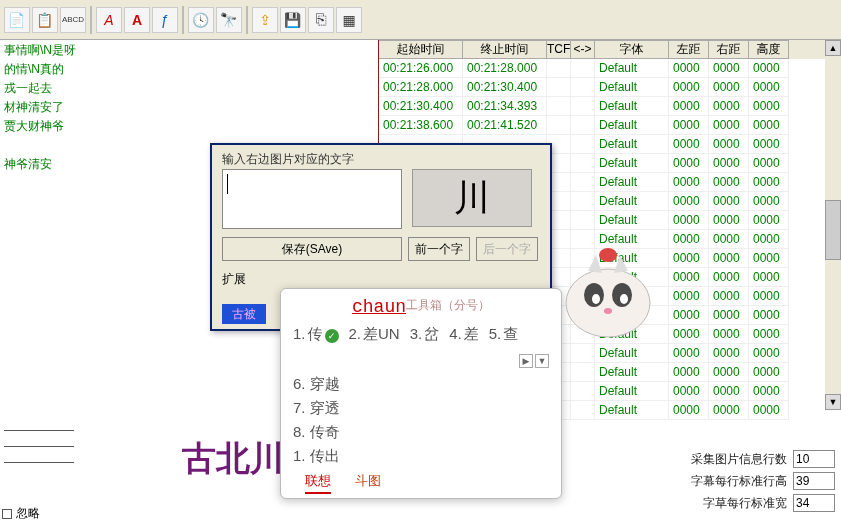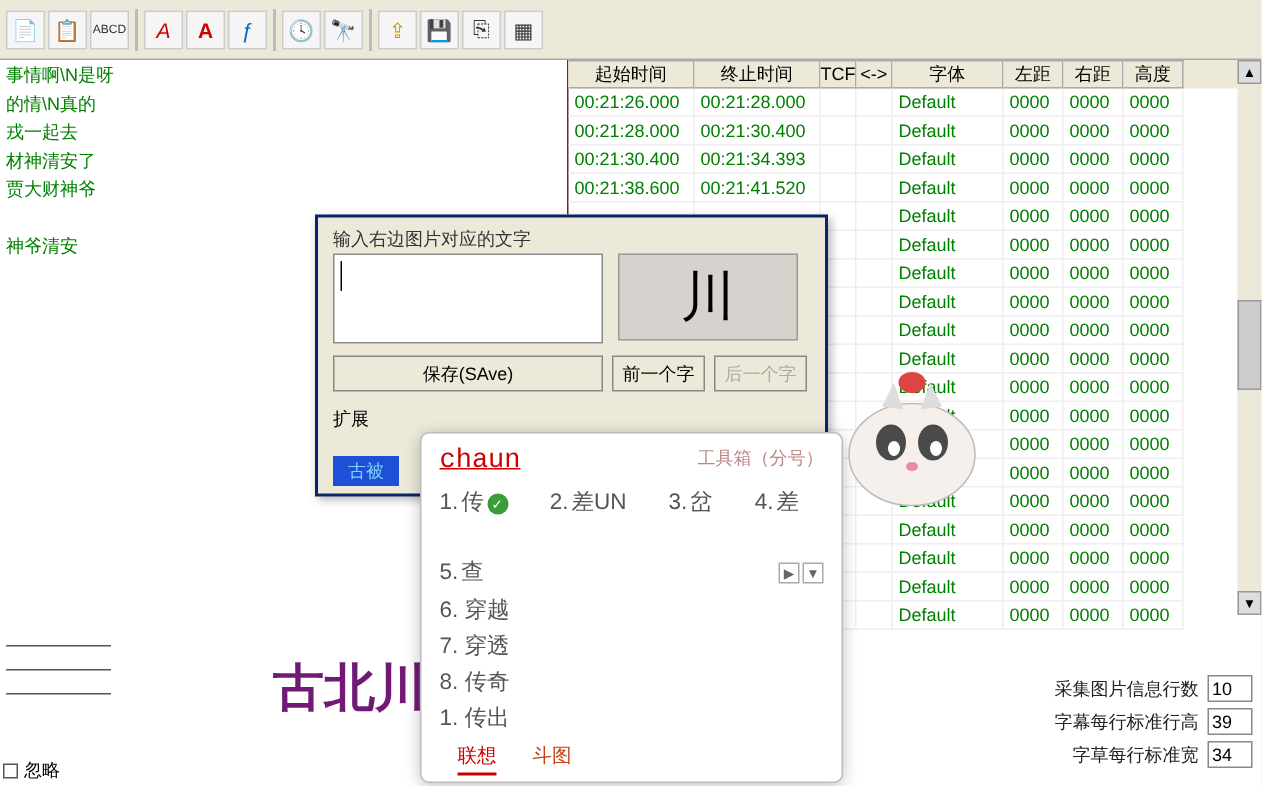--- a/index.html
+++ b/index.html
@@ -30,43 +30,43 @@
 .char-input{width:180px;height:60px;border:1px solid #888;background:#fff;padding:4px;font-size:18px;}
 .char-input .caret{border-left:1px solid #000;height:20px;display:inline-block;}
 .char-glyph{width:120px;height:58px;background:#d6d3ce;border:1px solid #999;display:flex;align-items:center;justify-content:center;font-size:36px;font-family:"KaiTi","SimSun";}
 .dialog-btns{display:flex;gap:6px;}
 .dlg-btn{height:24px;border:1px solid #888;background:#ece9d8;font-size:12px;flex:0 0 auto;}
 .dlg-btn.save{width:180px;}
 .dlg-btn.prev{width:62px;}
 .dlg-btn.next{width:62px;color:#aaa;}
 .dialog-foot{margin-top:10px;display:flex;align-items:center;gap:6px;}
 .ime{position:absolute;left:280px;top:288px;width:282px;background:#fff;border:1px solid #bbb;border-radius:6px;box-shadow:0 2px 10px rgba(0,0,0,0.25);z-index:100;padding:8px 12px 4px;}
-.ime-head{display:flex;justify-content:space-between;margin-bottom:8px;}
+.ime-head{display:flex;justify-content:center;margin-bottom:8px;}
 .ime-input{color:#c00;font-size:18px;font-family:"Courier New";text-decoration:underline;}
 .ime-tool{color:#b88;font-size:12px;}
-.ime-cands{display:flex;gap:28px;align-items:center;flex-wrap:wrap;font-size:15px;color:#555;}
+.ime-cands{display:flex;gap:10px;align-items:center;flex-wrap:wrap;font-size:15px;color:#555;}
 .ime-cands span{white-space:nowrap;}
 .ime-cands .num{margin-right:2px;}
 .ime-cands .check{display:inline-flex;width:14px;height:14px;border-radius:50%;background:#3a9d3a;color:#fff;font-size:9px;align-items:center;justify-content:center;margin-left:2px;}
 .ime-nav{display:inline-flex;gap:2px;margin-left:auto;}
 .ime-nav div{width:14px;height:14px;border:1px solid #aaa;font-size:9px;text-align:center;line-height:12px;color:#666;}
 .ime-list{margin-top:4px;}
 .ime-list div{font-size:15px;color:#555;height:24px;line-height:24px;}
 .ime-tabs{display:flex;gap:24px;margin-top:4px;padding-left:12px;}
 .ime-tabs span{font-size:13px;color:#c00;border-bottom:2px solid #c00;padding-bottom:2px;}
 .ime-tabs span.inactive{color:#c2410c;border-bottom:0;}
 .mascot{position:absolute;left:558px;top:243px;width:100px;height:100px;z-index:110;}
 .big-text{position:absolute;left:182px;top:436px;font-size:34px;font-family:"SimHei";font-weight:bold;color:#701a75;}
 .tiny-scale{position:absolute;left:4px;top:430px;width:70px;}
 .tiny-scale .ruler{height:6px;border-top:1px solid #555;position:relative;margin-bottom:10px;}
 .tiny-ctrl{position:absolute;left:2px;bottom:2px;font-size:12px;display:flex;align-items:center;gap:4px;}
 .tiny-ctrl .box{width:10px;height:10px;border:1px solid #555;}
 .bottom-right{position:absolute;right:6px;bottom:10px;}
 .br-row{display:flex;align-items:center;justify-content:flex-end;gap:6px;height:22px;font-size:12px;color:#222;}
-.br-row input{width:30px;height:18px;border:1px solid #888;background:#fff;text-align:left;padding-left:2px;font-size:12px;}
+.br-row input{width:42px;height:18px;border:1px solid #888;background:#fff;text-align:left;padding-left:2px;font-size:12px;}
 </style>
 </head>
 <body>
 
 <div class="toolbar">
   <div class="tb-btn">📄</div>
   <div class="tb-btn">📋</div>
   <div class="tb-btn" style="font-size:8px;">ABCD</div>
   <div class="tb-sep"></div>
   <div class="tb-btn colored">
@@ -317,21 +317,21 @@
       <div class="char-glyph">川</div>
     </div>
     <div class="dialog-btns">
       <button class="dlg-btn save">保存(SAve)</button>
       <button class="dlg-btn prev">前一个字</button>
       <button class="dlg-btn next">后一个字</button>
     </div>
     <div class="dialog-foot">
       <span>扩展</span>
     </div>
-    <div style="margin-top:18px;"><span class="tag" style="background:#1f4fd6;color:#7dd3fc;padding:3px 10px;">古被</span></div>
+    <div style="margin-top:18px;"><span class="tag" style="background:#1f4fd6;color:#f0abfc;padding:3px 10px;">古被</span></div>
   </div>
 </div>
 
 <div class="ime">
   <div class="ime-head">
     <span class="ime-input">chaun</span>
     <span class="ime-tool">工具箱（分号）</span>
   </div>
   <div class="ime-cands" id="imeRow">
       <span><span class="num">1.</span>传<span class="check">✓</span></span>

